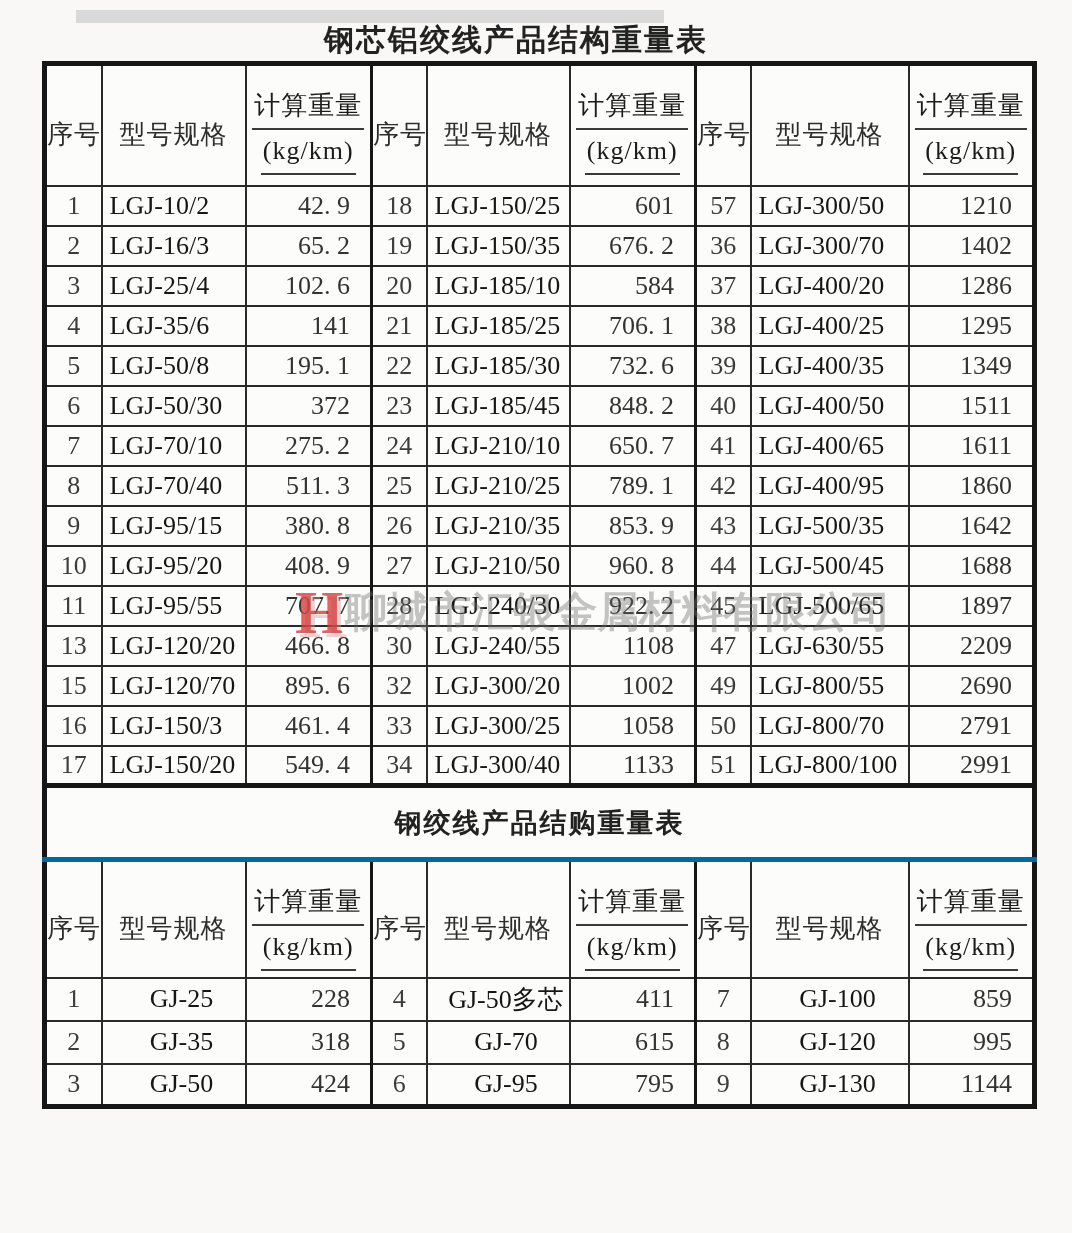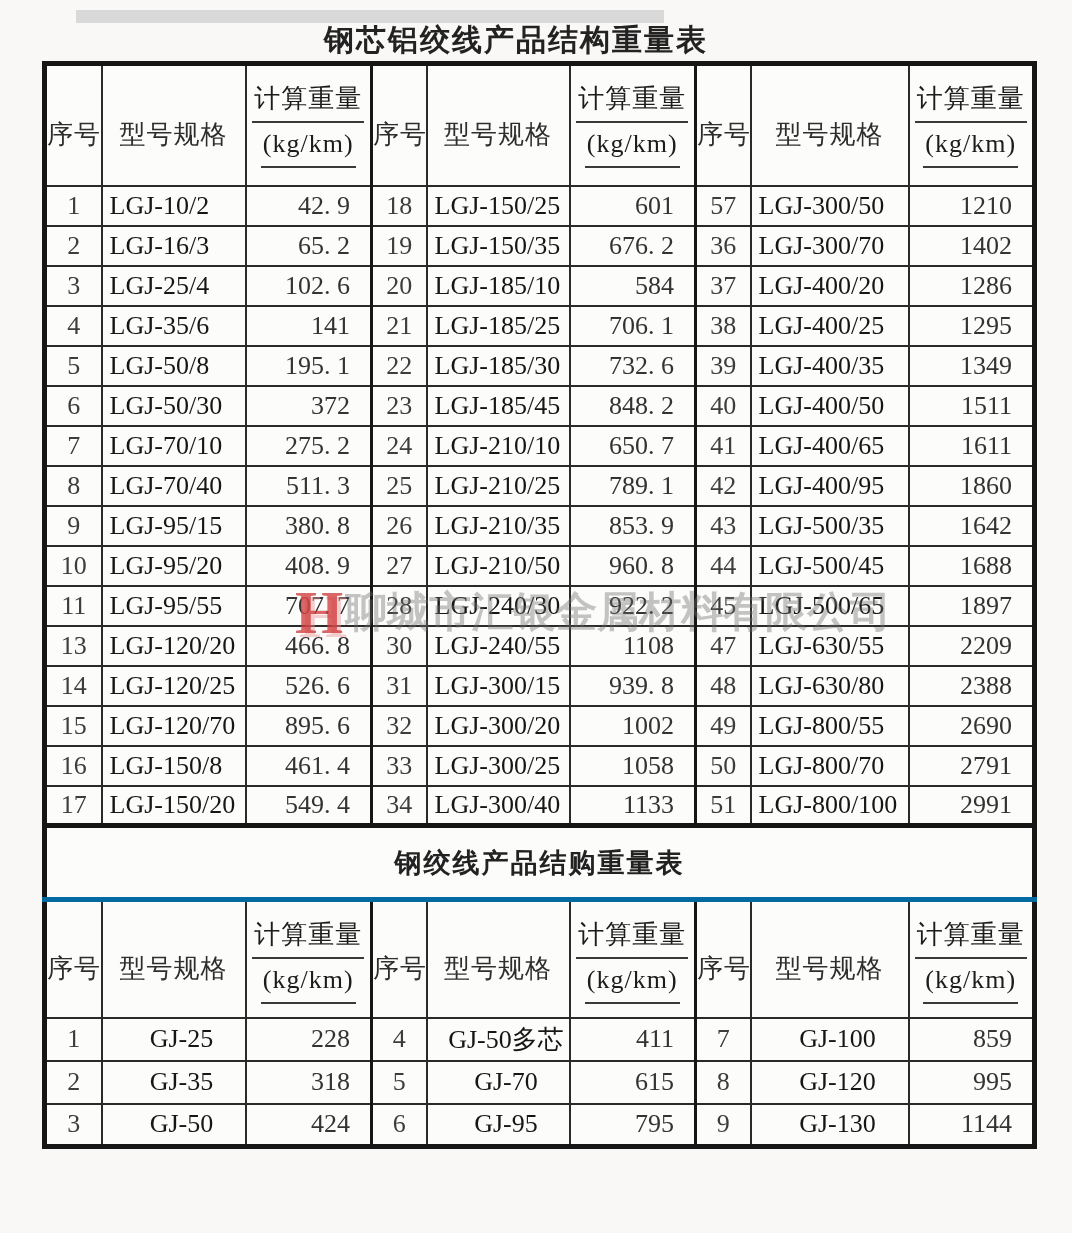--- a/index.html
+++ b/index.html
@@ -30,21 +30,21 @@
     padding:0;
     overflow:hidden;
     white-space:nowrap;
   }
   td.gsep{border-left:3px solid #161616;}
   tr.hdr{height:122px;}
   tr.hdr2{height:118px;}
   td.hcell{text-align:center;vertical-align:middle;color:#2e2e2e;}
   td.hcell .low{display:block;padding-top:18px;letter-spacing:1px;}
   td.wh{vertical-align:top;text-align:center;}
-  td.wh .wblock{margin-top:12px;line-height:42px;}
+  td.wh .wblock{margin-top:19px;line-height:42px;}
   td.wh .uline{
     display:inline-block;border-bottom:2px solid #3a3a3a;
     padding:0 2px 1px 2px;letter-spacing:1px;
   }
   tbody.t1 tr{height:40px;}
   tbody.t2 tr{height:43px;}
   td.seq{text-align:center;color:#3d3d3d;}
   td.model{text-align:left;padding-left:7px;color:#161616;}
   tbody.t2 td.model{text-align:center;padding-left:16px;border-radius:7px;}
   td.weight{text-align:right;padding-right:20px;color:#333;margin-left:20px;}
@@ -253,44 +253,33 @@
         <td class="model">LGJ-120/20</td>
         <td class="weight">466. 8</td>
         <td class="seq gsep">30</td>
         <td class="model">LGJ-240/55</td>
         <td class="weight">1108</td>
         <td class="seq gsep">47</td>
         <td class="model">LGJ-630/55</td>
         <td class="weight">2209</td>
       </tr>
       <tr>
-        <td class="seq">14</td>
-        <td class="model">LGJ-120/25</td>
-        <td class="weight">526. 6</td>
-        <td class="seq gsep">31</td>
-        <td class="model">LGJ-300/15</td>
-        <td class="weight">939. 8</td>
-        <td class="seq gsep">48</td>
-        <td class="model">LGJ-630/80</td>
-        <td class="weight">2388</td>
-      </tr>
-      <tr>
         <td class="seq">15</td>
         <td class="model">LGJ-120/70</td>
         <td class="weight">895. 6</td>
         <td class="seq gsep">32</td>
         <td class="model">LGJ-300/20</td>
         <td class="weight">1002</td>
         <td class="seq gsep">49</td>
         <td class="model">LGJ-800/55</td>
         <td class="weight">2690</td>
       </tr>
       <tr>
         <td class="seq">16</td>
-        <td class="model">LGJ-150/8</td>
+        <td class="model">LGJ-150/3</td>
         <td class="weight">461. 4</td>
         <td class="seq gsep">33</td>
         <td class="model">LGJ-300/25</td>
         <td class="weight">1058</td>
         <td class="seq gsep">50</td>
         <td class="model">LGJ-800/70</td>
         <td class="weight">2791</td>
       </tr>
       <tr>
         <td class="seq">17</td>

